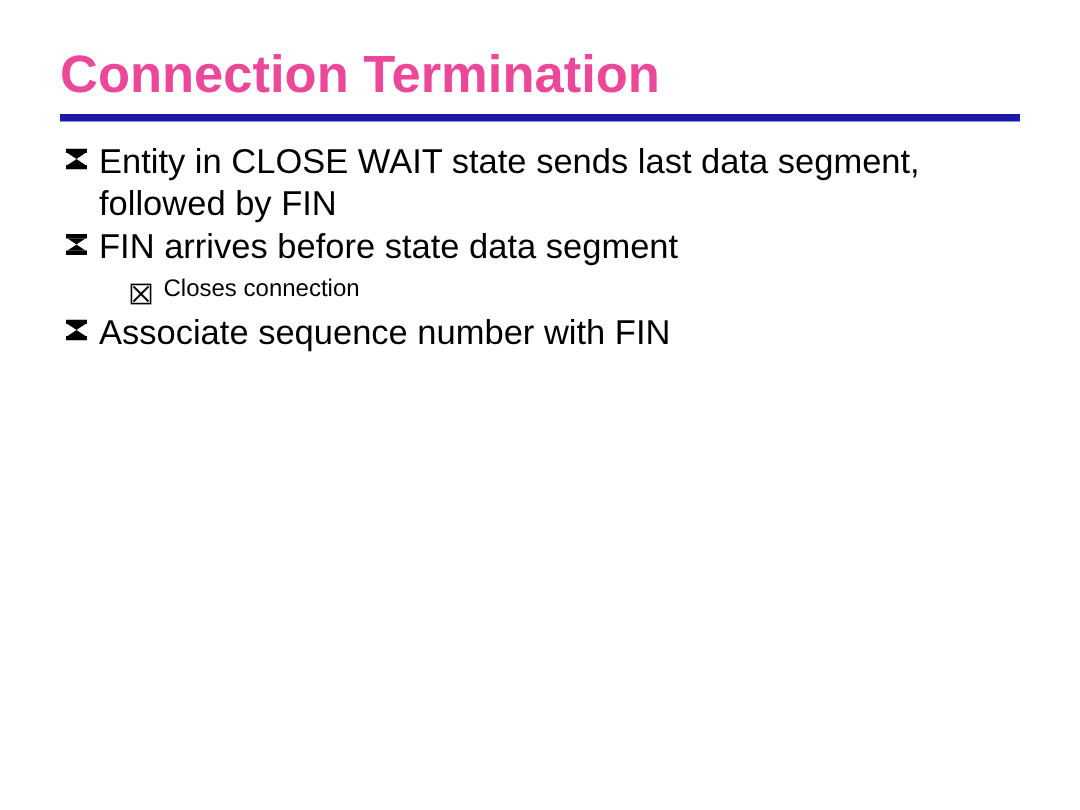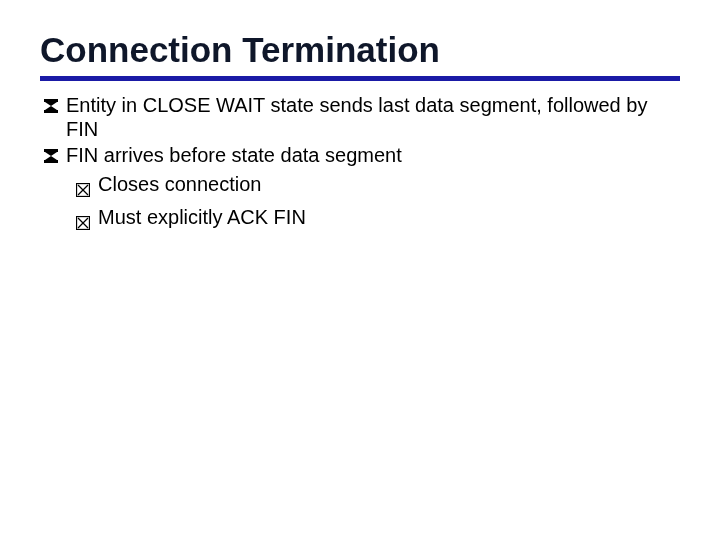--- a/index.html
+++ b/index.html
@@ -7,55 +7,55 @@
     width: 720px;
     height: 540px;
     background: #ffffff;
     font-family: Verdana, Geneva, sans-serif;
     padding: 30px 40px 20px 40px;
   }
   .title {
     font-family: "Arial Black", Arial, sans-serif;
     font-weight: 900;
     font-size: 35px;
-    color: #0f172a;
+    color: #ec4899;
     letter-spacing: 0px;
     margin-bottom: 6px;
   }
   .rule {
     border: none;
     border-top: 5px solid #1a1aa6;
     margin-bottom: 12px;
   }
   .content {
     padding-left: 4px;
   }
   .l1 {
     display: flex;
     align-items: flex-start;
-    font-size: 20px;
+    font-size: 23px;
     color: #000;
     line-height: 1.22;
     margin-bottom: 1px;
   }
   .l1 .bullet {
     flex: 0 0 auto;
     width: 22px;
     display: flex;
     align-items: center;
     padding-top: 6px;
   }
   .l1 .text { flex: 1; }
   .l2 {
     display: flex;
-    align-items: flex-end;
-    font-size: 20px;
+    align-items: center;
+    font-size: 16px;
     color: #000;
     line-height: 1.25;
-    margin-left: 32px;
+    margin-left: 43px;
     margin-bottom: 0px;
   }
   .l2 .bullet {
     flex: 0 0 auto;
     width: 22px;
     display: flex;
     align-items: center;
     padding-top: 5px;
   }
   .l2 .text { flex: 1; }
@@ -105,29 +105,30 @@
           <line x1="2" y1="2" x2="12" y2="12" stroke="#000" stroke-width="1.3"></line>
           <line x1="12" y1="2" x2="2" y2="12" stroke="#000" stroke-width="1.3"></line>
         </svg>
     </span>
     <span class="text">Closes connection</span>
   </div>
 
 
   <div class="group-gap"></div>
 
+  <div class="l1">
+    <span class="bullet">
+      <svg class="b1" viewBox="0 0 14 14">
+          <rect x="0" y="0" width="14" height="3" fill="#000"></rect>
+          <rect x="0" y="11" width="14" height="3" fill="#000"></rect>
+          <polygon points="1,3 13,3 7,7" fill="#000"></polygon>
+          <polygon points="1,11 13,11 7,7" fill="#000"></polygon>
+        </svg>
+    </span>
+    <span class="text">Associate sequence number with FIN</span>
+  </div>
 
 
 
   <div class="group-gap"></div>
 
-  <div class="l2">
-    <span class="bullet">
-      <svg class="b2" viewBox="0 0 14 14">
-          <rect x="0.5" y="0.5" width="13" height="13" fill="none" stroke="#000" stroke-width="1.3"></rect>
-          <line x1="2" y1="2" x2="12" y2="12" stroke="#000" stroke-width="1.3"></line>
-          <line x1="12" y1="2" x2="2" y2="12" stroke="#000" stroke-width="1.3"></line>
-        </svg>
-    </span>
-    <span class="text">Must explicitly ACK FIN</span>
-  </div>
 
 </div>
 
 </body></html>

